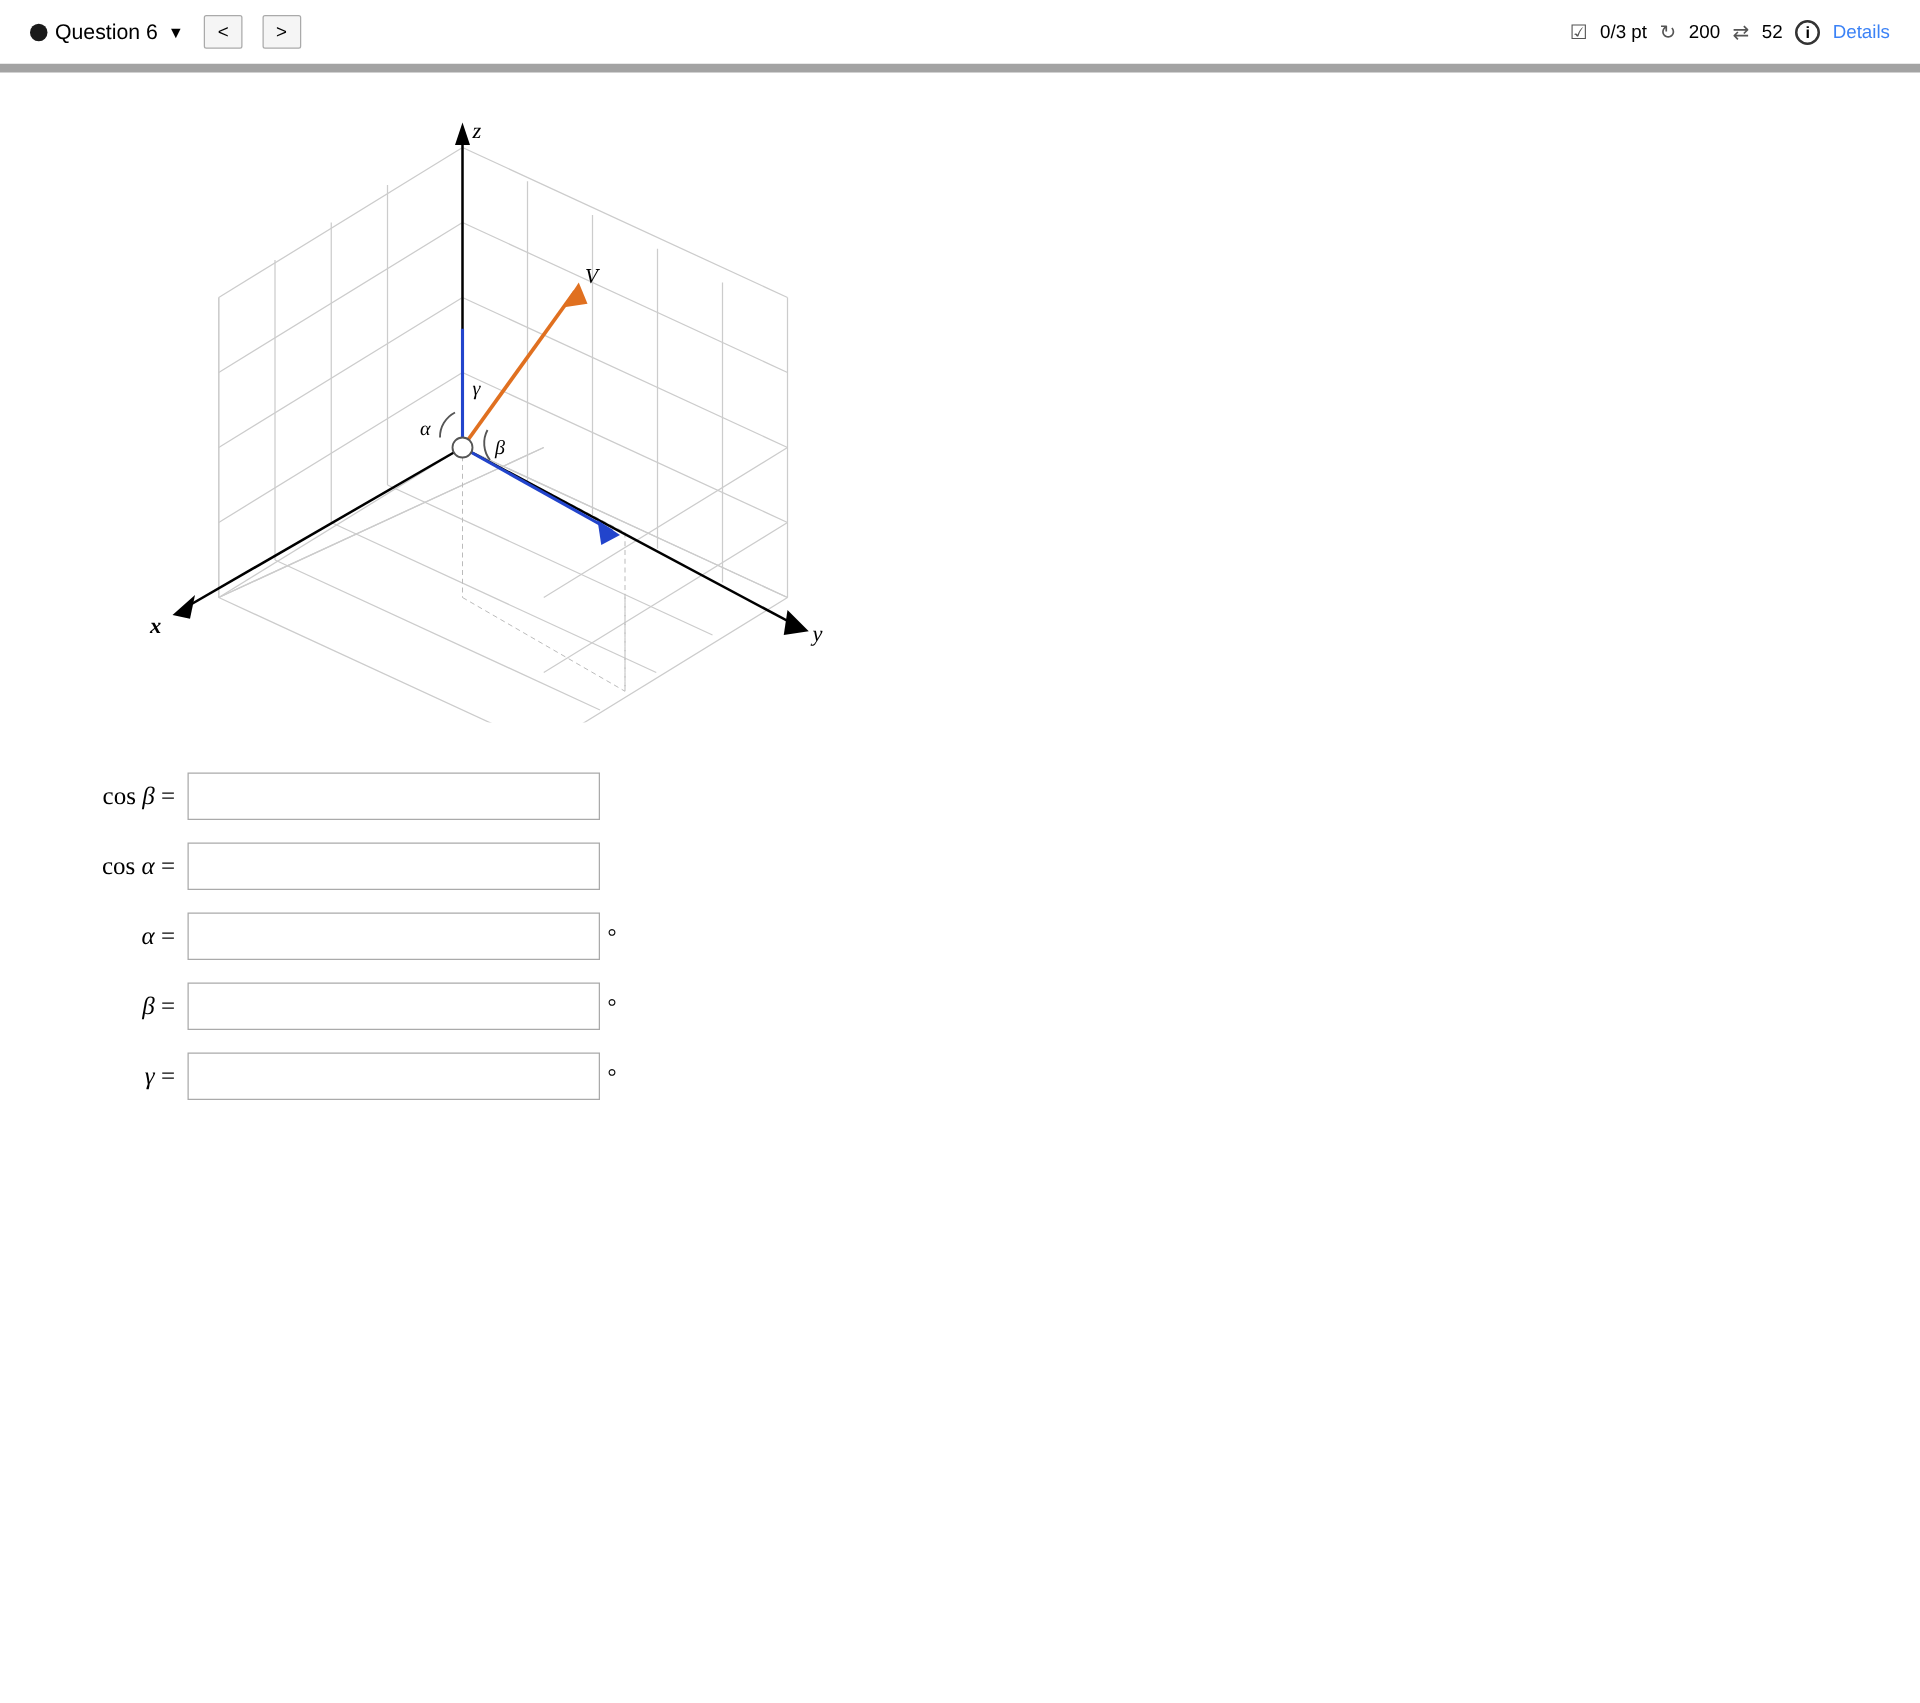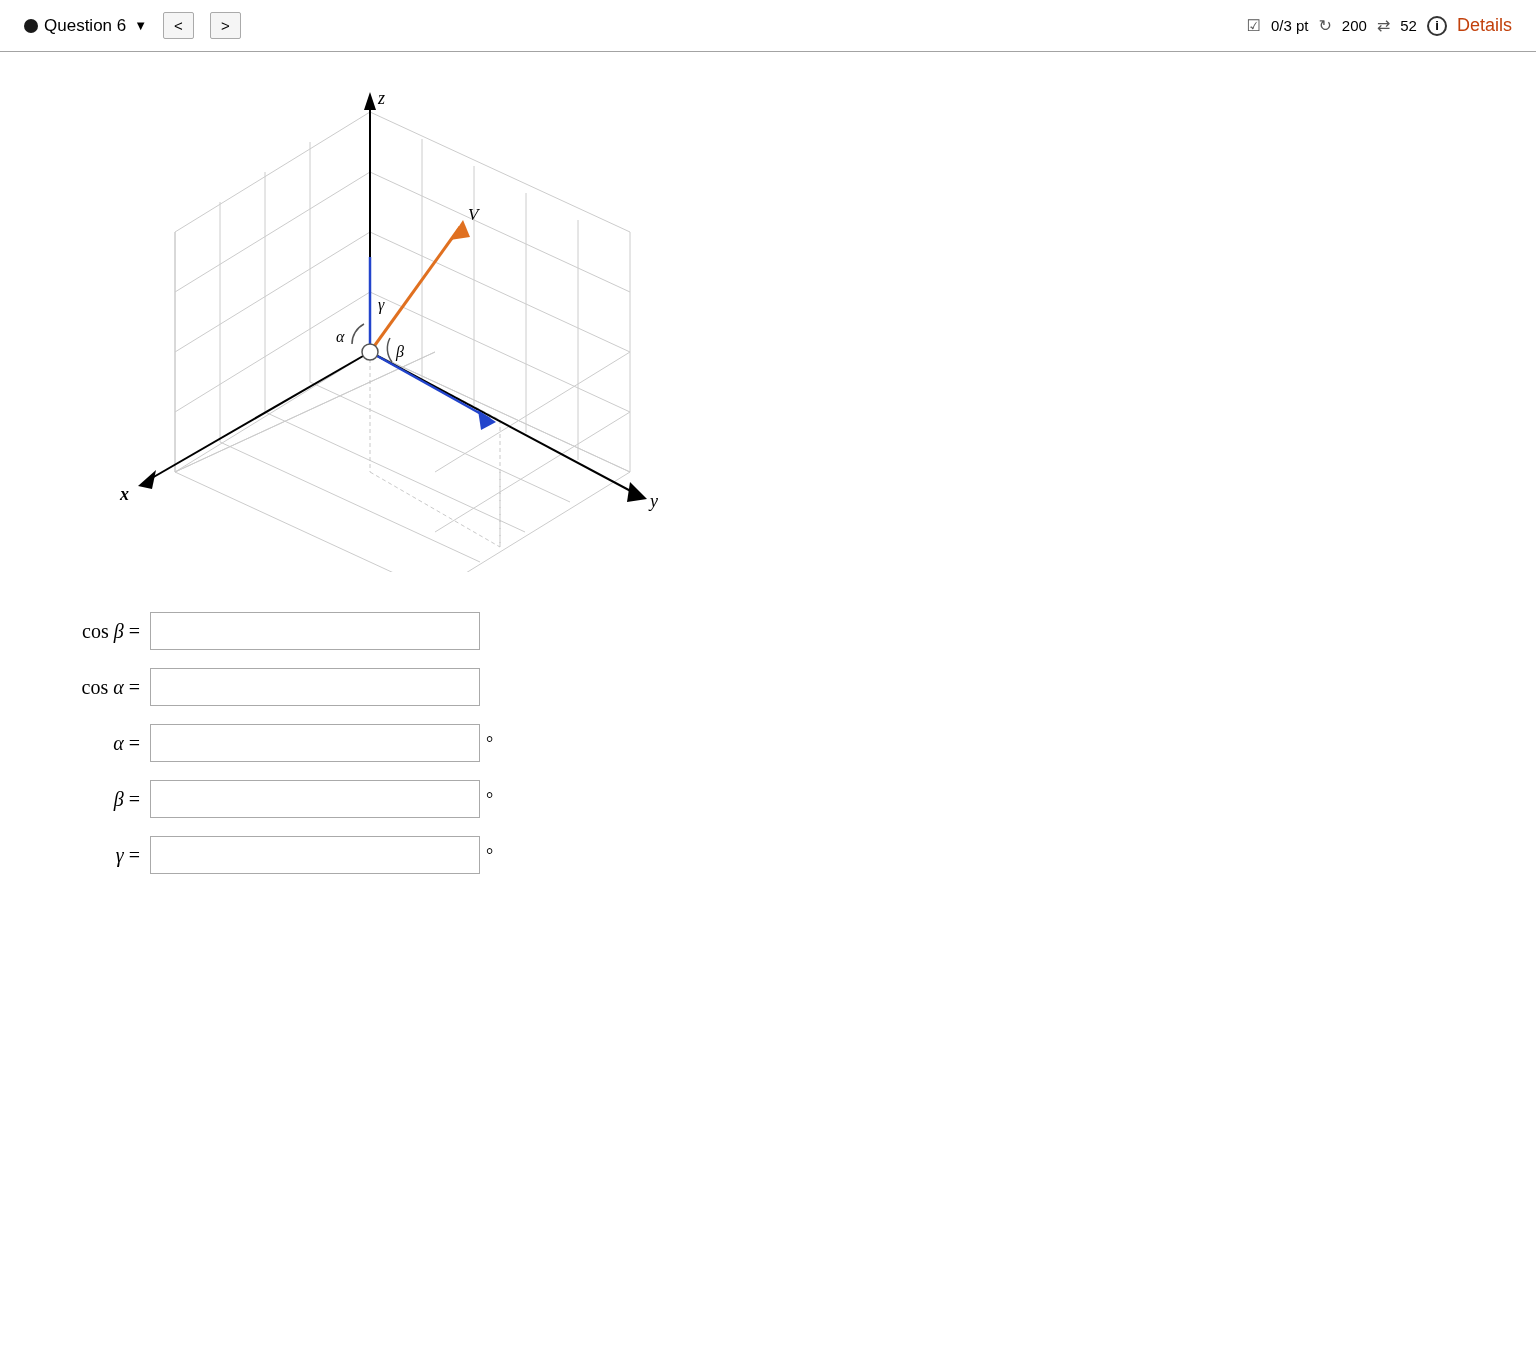--- a/index.html
+++ b/index.html
@@ -8,21 +8,21 @@
       background: #fff;
       color: #000;
       width: 1536px;
       min-height: 1362px;
     }
     .top-bar {
       display: flex;
       align-items: center;
       justify-content: space-between;
       padding: 12px 24px;
-      border-bottom: 1px solid #a3a3a3;
+      border-bottom: 7px solid #a3a3a3;
     }
     .top-bar-left {
       display: flex;
       align-items: center;
       gap: 16px;
     }
     .question-dot {
       width: 14px;
       height: 14px;
       border-radius: 50%;
@@ -67,22 +67,22 @@
       border: 2px solid #333;
       display: inline-flex;
       align-items: center;
       justify-content: center;
       font-size: 13px;
       font-weight: bold;
       cursor: pointer;
     }
     .details-link {
       font-family: Arial, sans-serif;
-      font-size: 18px;
-      color: #c2410c;
+      font-size: 15px;
+      color: #3b82f6;
       text-decoration: none;
       cursor: pointer;
       text-align: right;
     }
     .main-content {
       padding: 30px 40px;
     }
     .problem-statement {
       font-size: 20px;
       line-height: 1.5;

